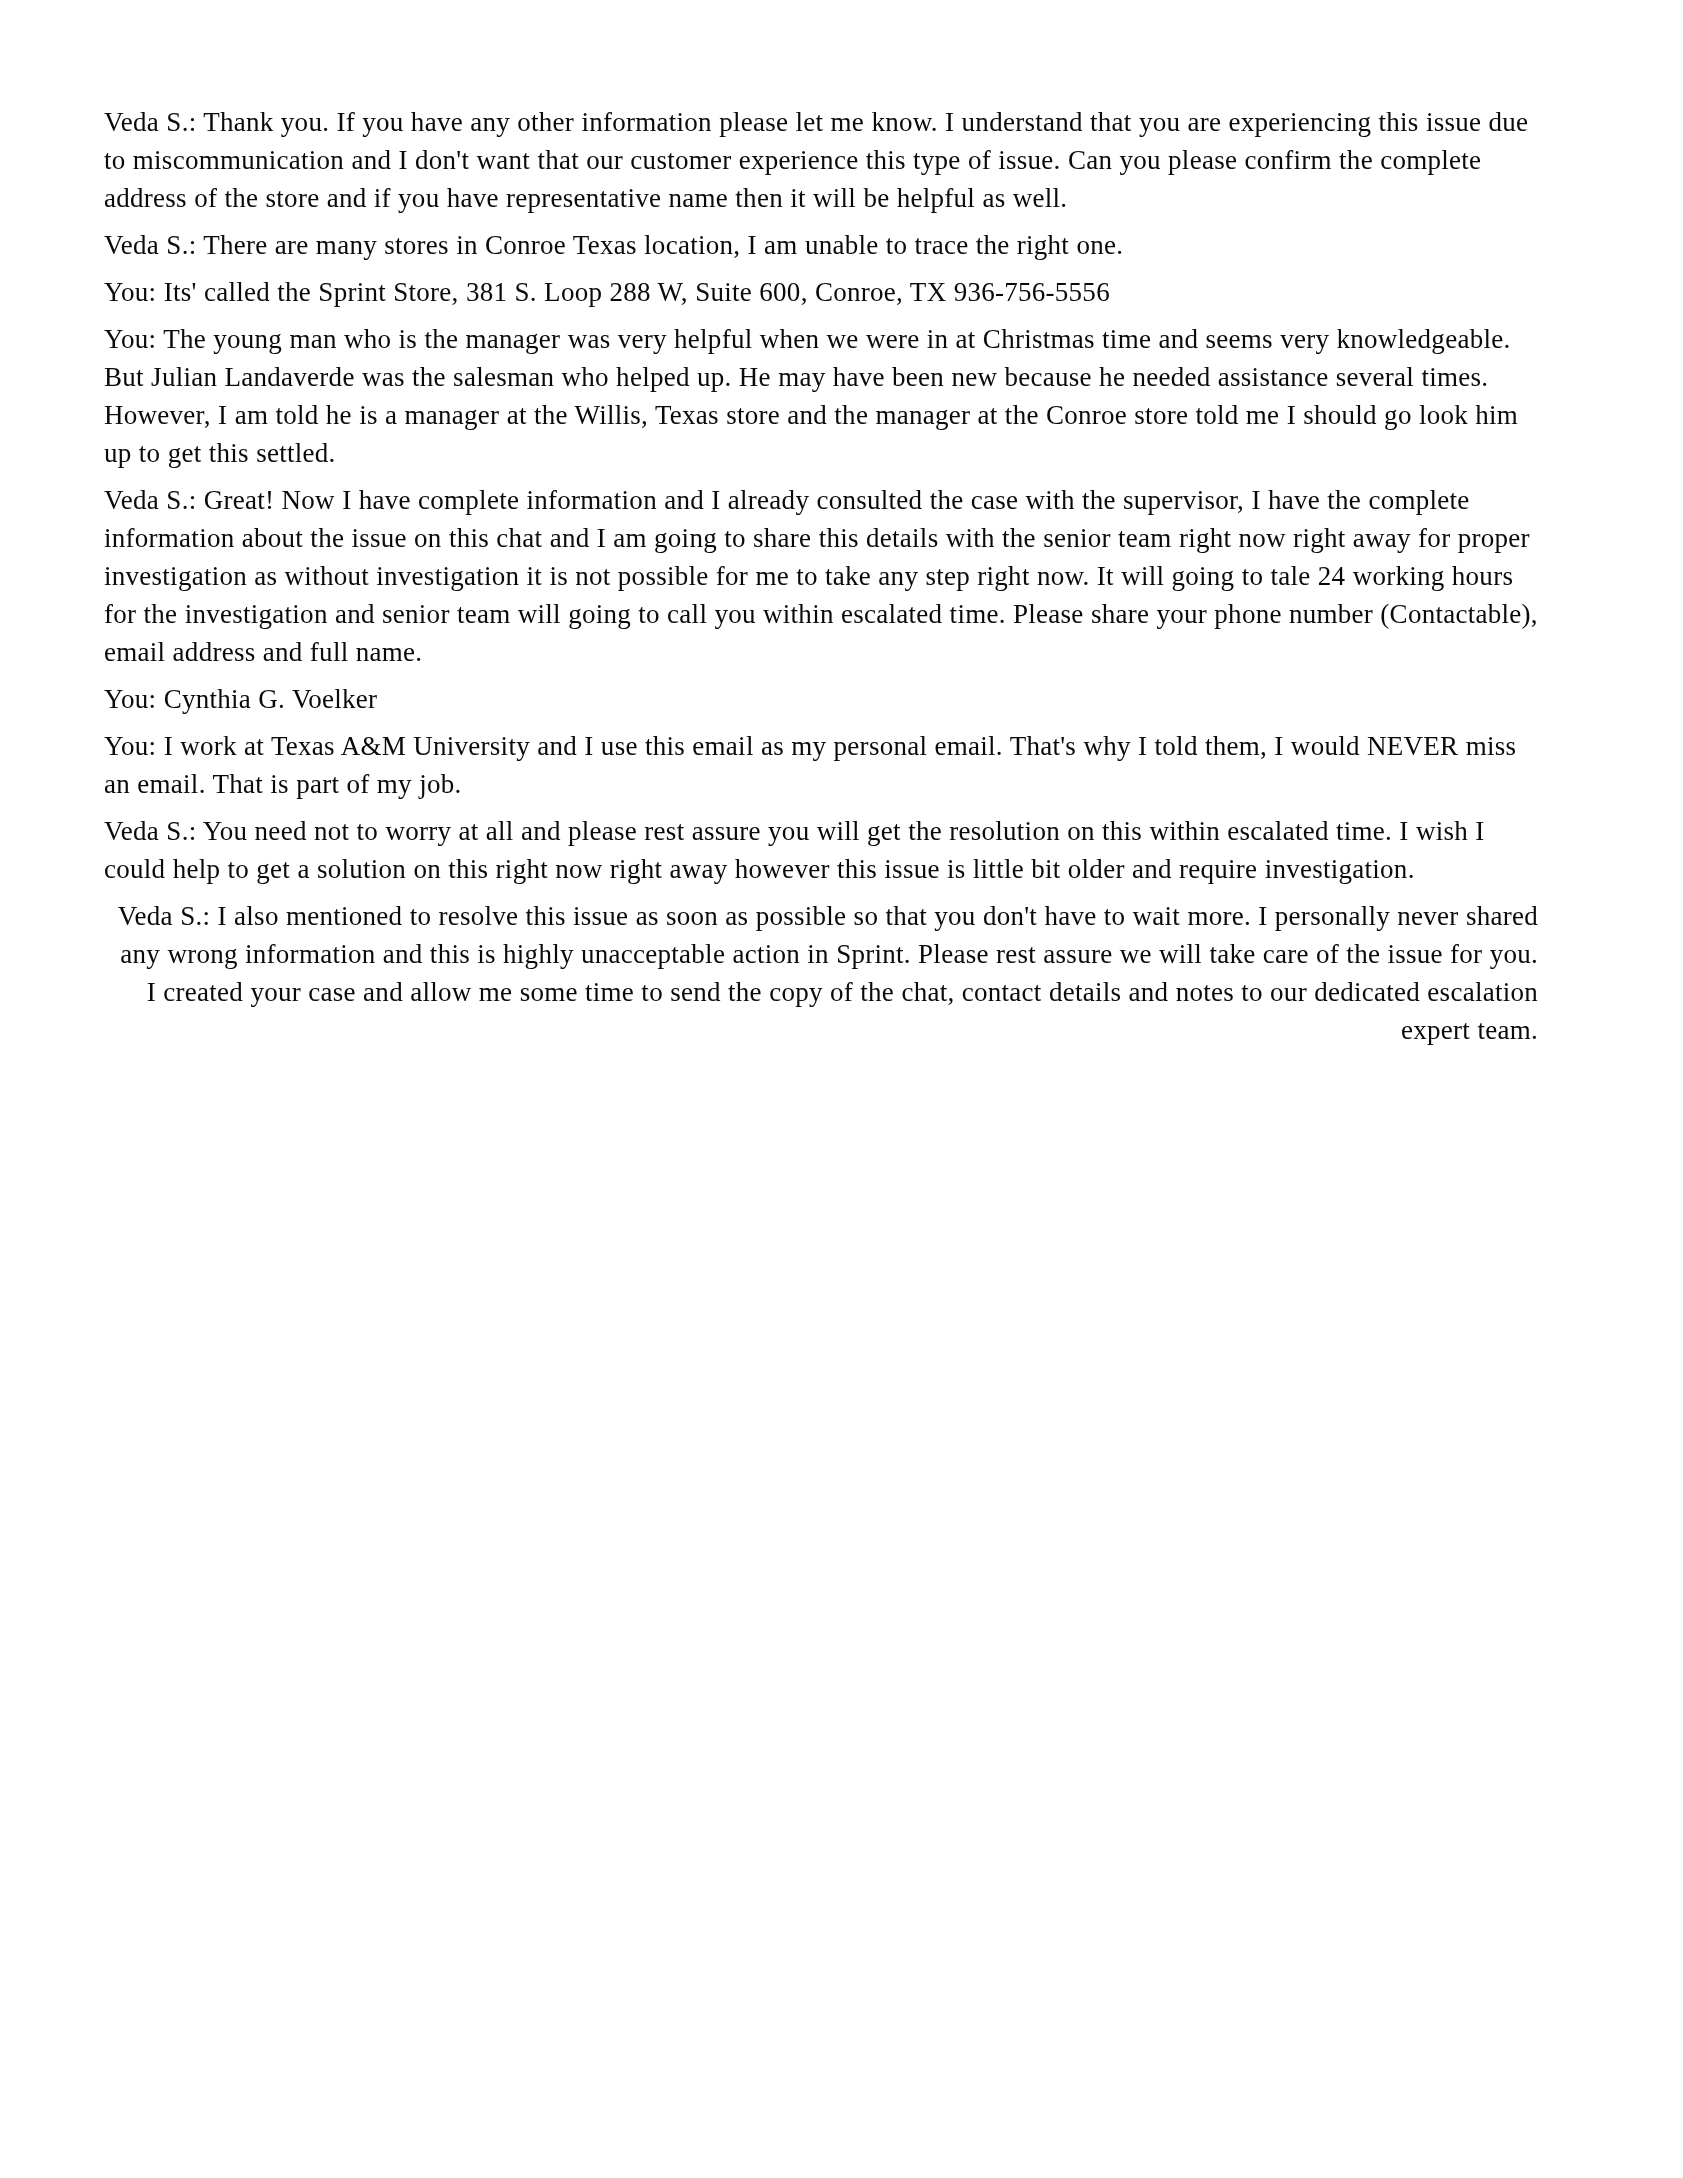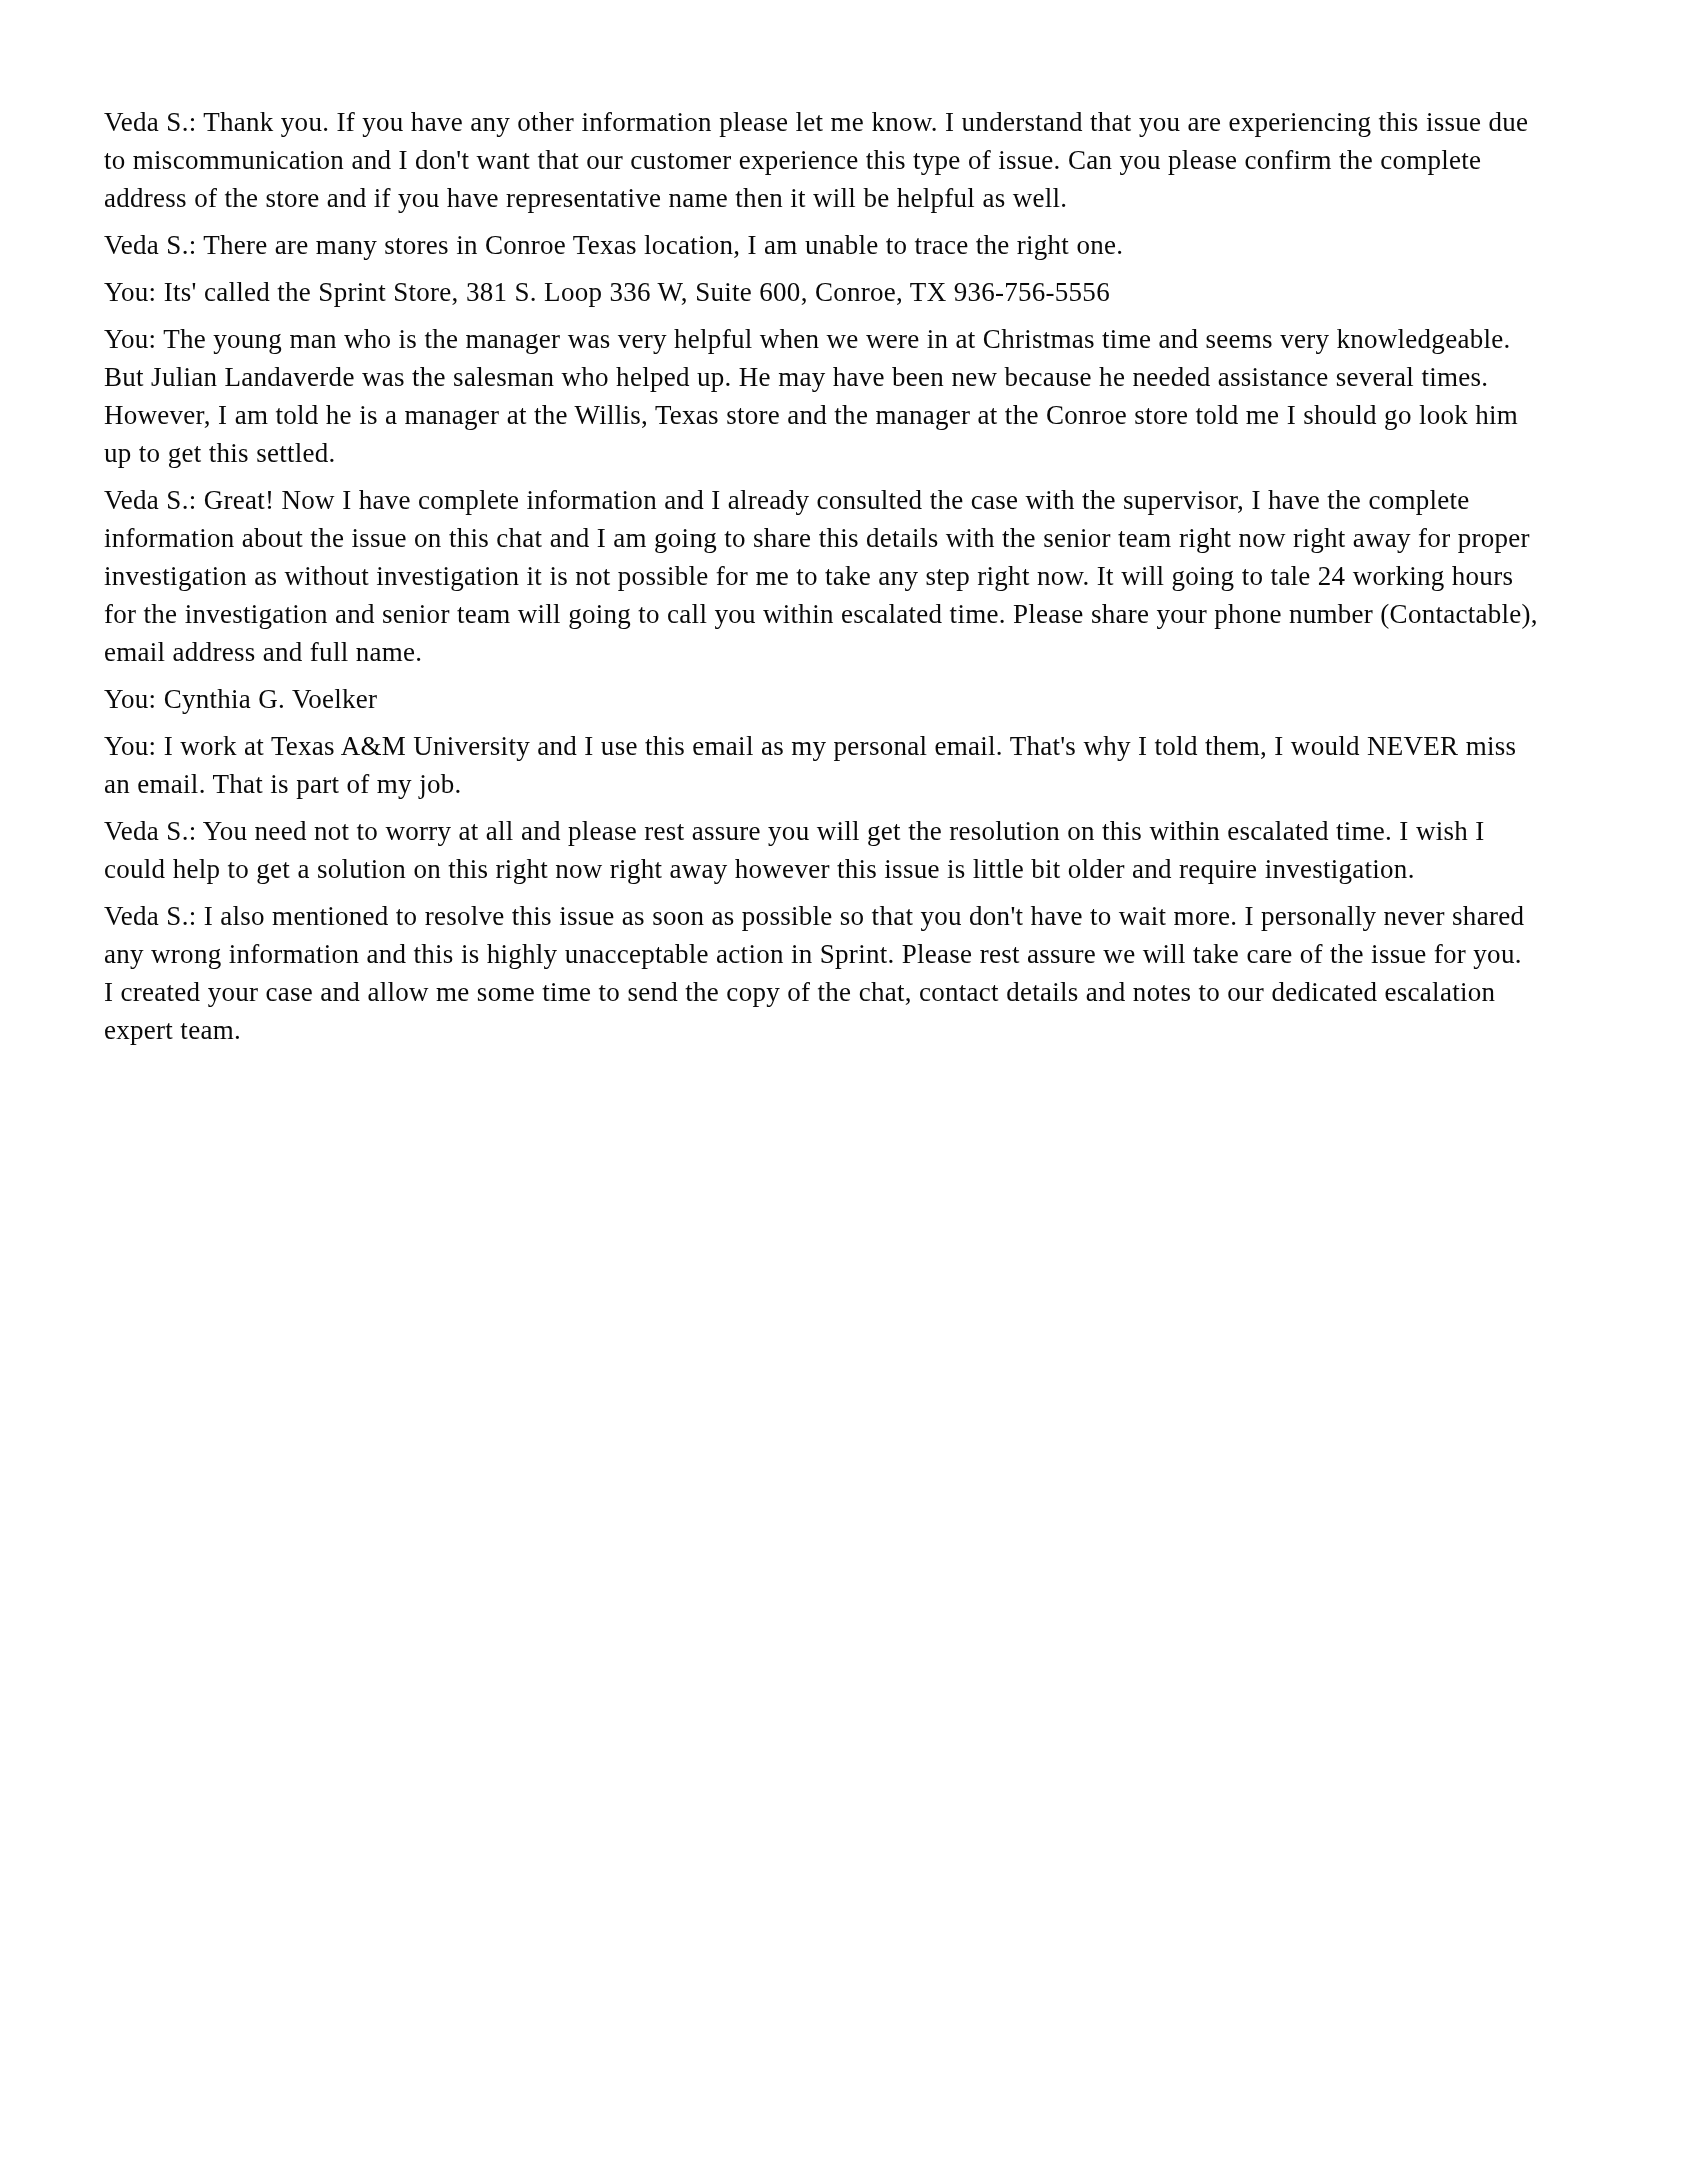--- a/index.html
+++ b/index.html
@@ -32,33 +32,34 @@
     margin: 0 0 9px 0;
     text-align: left;
     text-rendering: optimizeLegibility;
     -webkit-font-smoothing: antialiased;
     letter-spacing: 0.01em;
     word-spacing: 0.01em;
     color: #0a0a0a;
   }
   .para:last-child {
     margin-bottom: 0;
+    text-align: right;
   }
 </style>
 </head>
 <body>
 
 <div class="page">
   <div class="text-block">
 
     <p class="para">Veda S.: Thank you. If you have any other information please let me know. I understand that you are experiencing this issue due to miscommunication and I don't want that our customer experience this type of issue. Can you please confirm the complete address of the store and if you have representative name then it will be helpful as well.</p>
 
     <p class="para">Veda S.: There are many stores in Conroe Texas location, I am unable to trace the right one.</p>
 
-    <p class="para">You: Its' called the Sprint Store, 381 S. Loop 336 W, Suite 600, Conroe, TX 936-756-5556</p>
+    <p class="para">You: Its' called the Sprint Store, 381 S. Loop 288 W, Suite 600, Conroe, TX 936-756-5556</p>
 
     <p class="para">You: The young man who is the manager was very helpful when we were in at Christmas time and seems very knowledgeable. But Julian Landaverde was the salesman who helped up. He may have been new because he needed assistance several times. However, I am told he is a manager at the Willis, Texas store and the manager at the Conroe store told me I should go look him up to get this settled.</p>
 
     <p class="para">Veda S.: Great! Now I have complete information and I already consulted the case with the supervisor, I have the complete information about the issue on this chat and I am going to share this details with the senior team right now right away for proper investigation as without investigation it is not possible for me to take any step right now. It will going to tale 24 working hours for the investigation and senior team will going to call you within escalated time. Please share your phone number (Contactable), email address and full name.</p>
 
     <p class="para">You: Cynthia G. Voelker</p>
 
 
     <p class="para">You: I work at Texas A&amp;M University and I use this email as my personal email. That's why I told them, I would NEVER miss an email. That is part of my job.</p>
 

